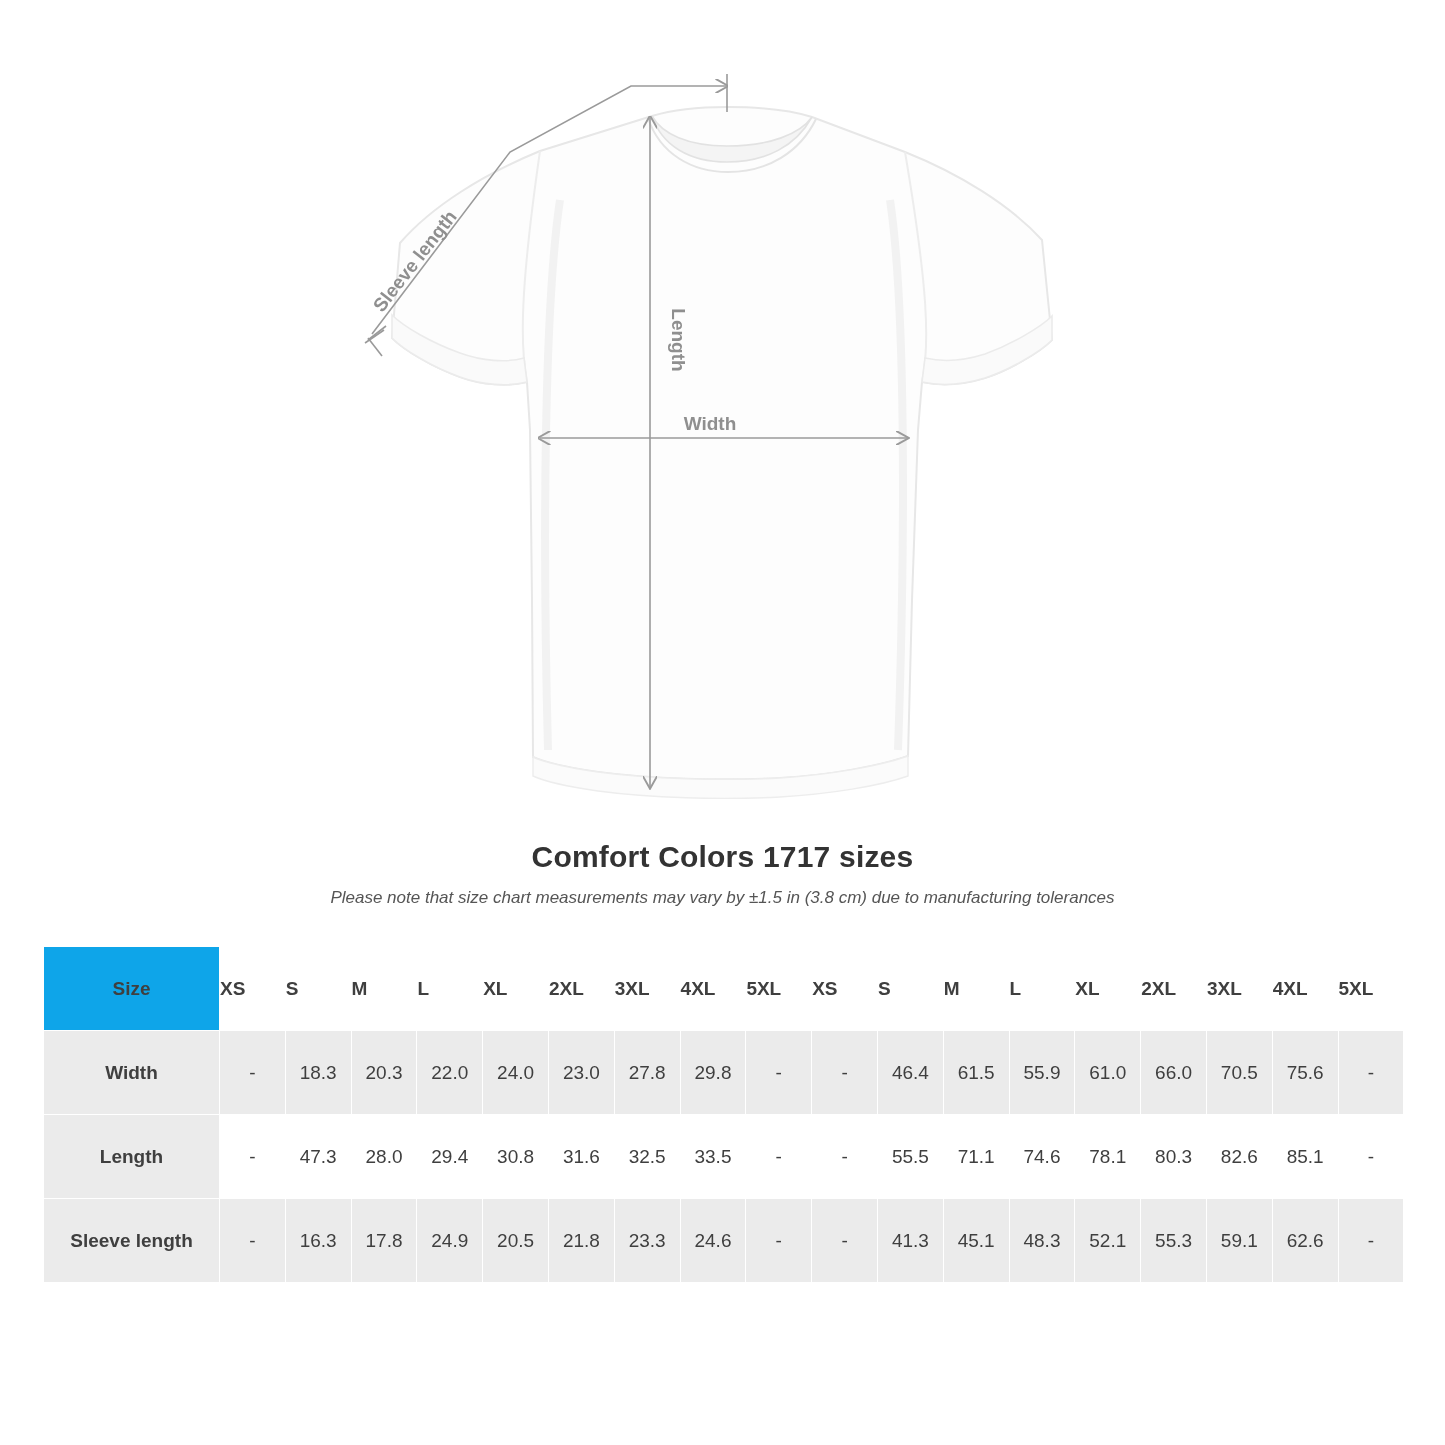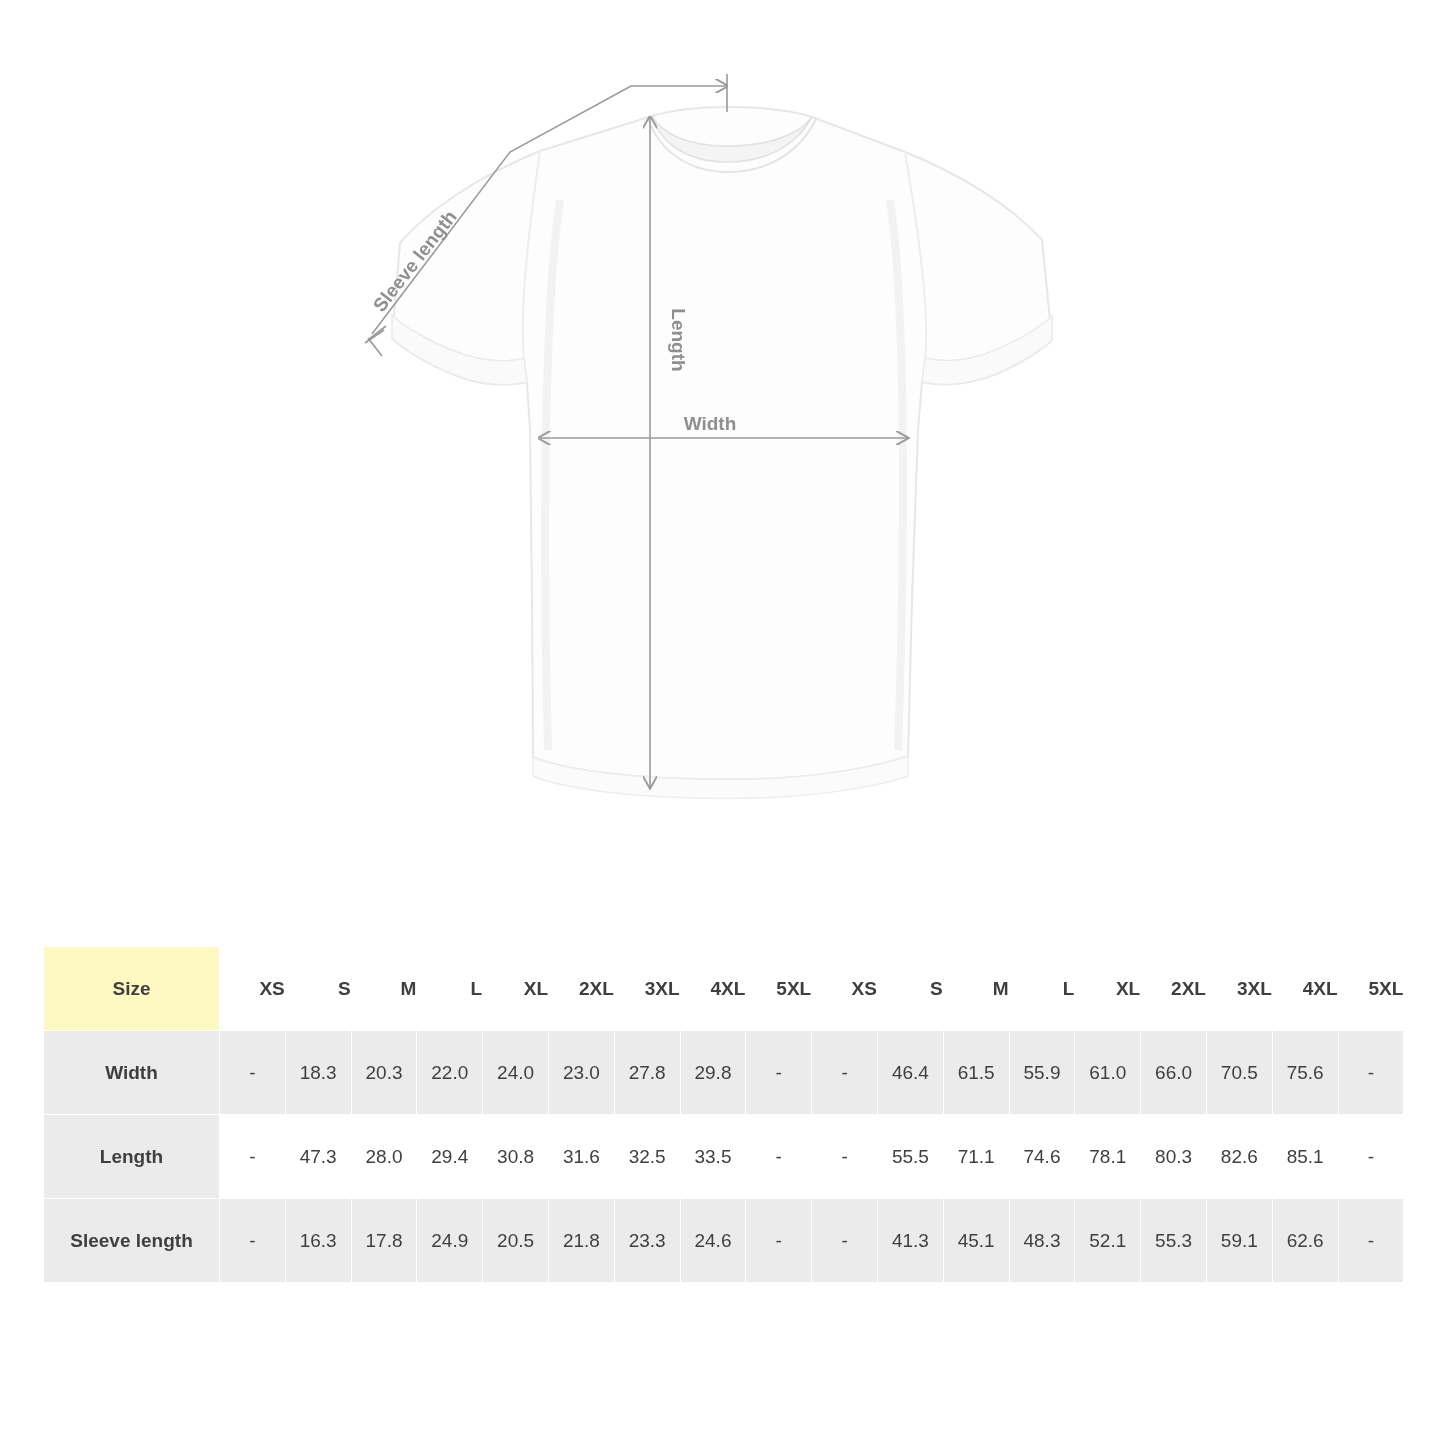--- a/index.html
+++ b/index.html
@@ -93,39 +93,39 @@
     font-size: 19px;
     font-weight: bold;
     color: #3f3f3f;
     text-align: center;
     vertical-align: middle;
   }
   td.col-head {
     font-size: 19px;
     font-weight: bold;
     color: #3f3f3f;
-    text-align: right;
+    text-align: left;
     vertical-align: middle;
   }
   td.cell {
     font-size: 19px;
     color: #3f3f3f;
     text-align: center;
     vertical-align: middle;
     height: 84px;
   }
   tr.shade td { background: #ebebeb; }
   tr.plain td { background: #ffffff; }
   tr.head-row td { background: #ffffff; }
   table.size-chart td { border: 1px solid #ffffff; }
   tr.shade td { border-color: #ffffff; }
 
   
   tr.plain td.row-label { background: #ebebeb; }
-  tr.head-row td.size-label-head { background: #fef9c3; }
+  tr.head-row td.size-label-head { background: #0ea5e9; }
 </style>
 </head>
 <body>
 
 <div class="page">
 
   <div class="illustration">
     <svg width="1445" height="830" viewBox="0 0 1445 830" xmlns="http://www.w3.org/2000/svg">
       <defs>
         <marker id="arrEnd" markerWidth="9" markerHeight="9" refX="7.5" refY="4.5" orient="auto">
@@ -195,20 +195,24 @@
         <text x="672" y="340" transform="rotate(90 672 340)" text-anchor="middle" font-family="Liberation Sans, sans-serif" font-size="19" font-weight="bold" fill="#8f8f8f">Length</text>
       </g>
 
       <g>
         <line x1="540" y1="438" x2="908" y2="438" stroke="#9a9a9a" stroke-width="1.6" marker-start="url(#arrStart)" marker-end="url(#arrEnd)"></line>
         <text x="710" y="430" text-anchor="middle" font-family="Liberation Sans, sans-serif" font-size="19" font-weight="bold" fill="#8f8f8f">Width</text>
       </g>
     </svg>
   </div>
 
+  <div class="title-block">
+    <div class="chart-title">Comfort Colors 1717 sizes</div>
+    <div class="chart-note">Please note that size chart measurements may vary by ±1.5 in (3.8 cm) due to manufacturing tolerances</div>
+  </div>
 
   <div class="table-wrap">
     <table class="size-chart">
       <colgroup>
         <col class="label-col">
         <col class="unit-col">
           <col class="unit-col">
           <col class="unit-col">
           <col class="unit-col">
           <col class="unit-col">

